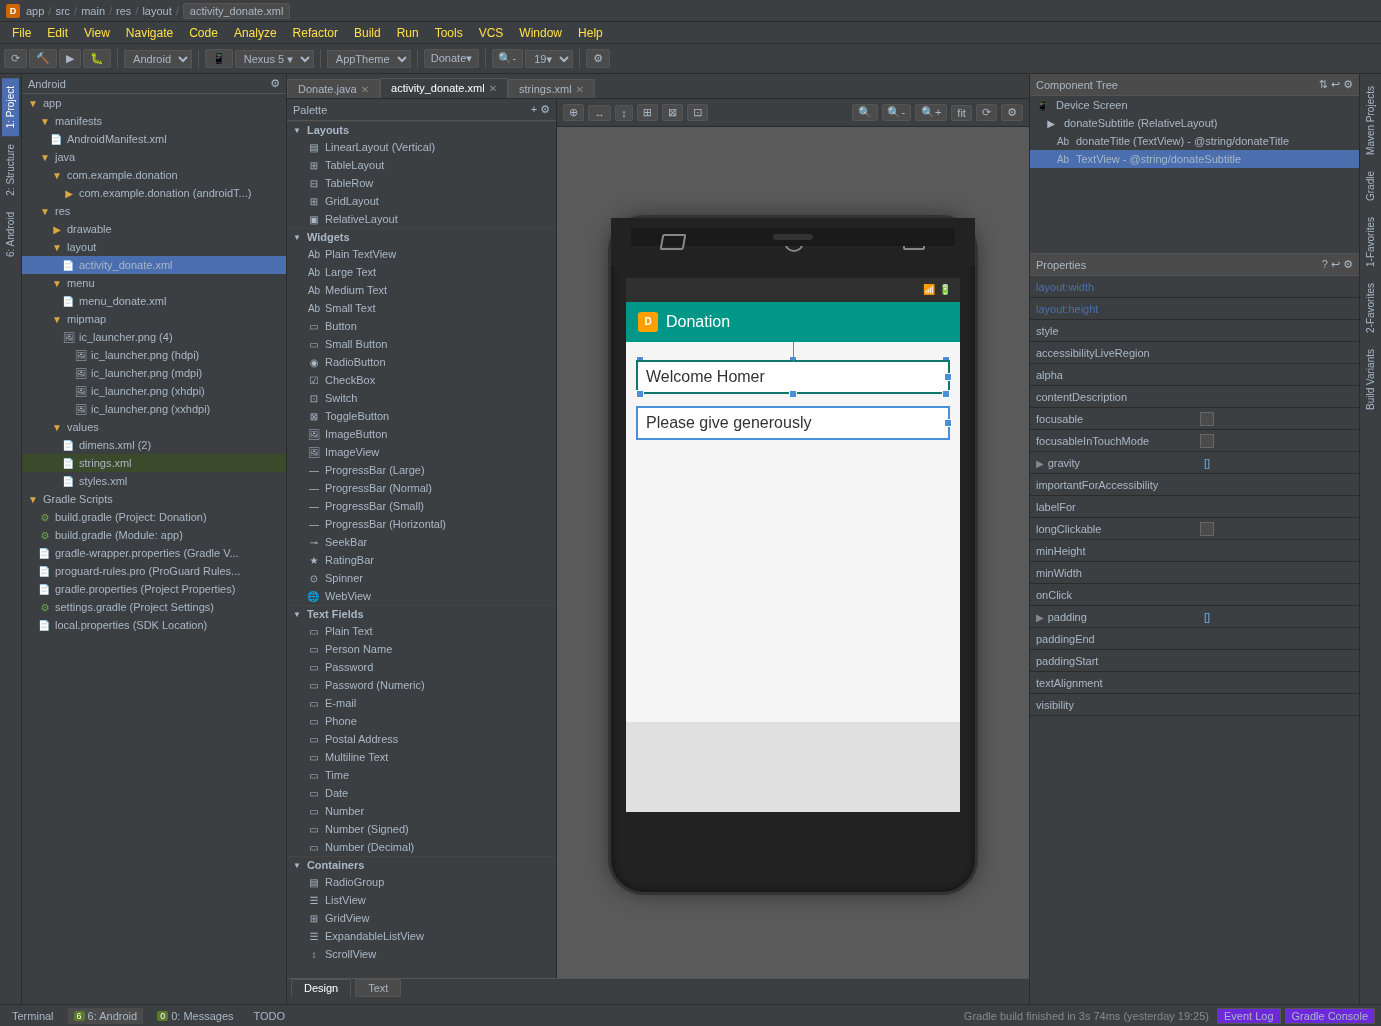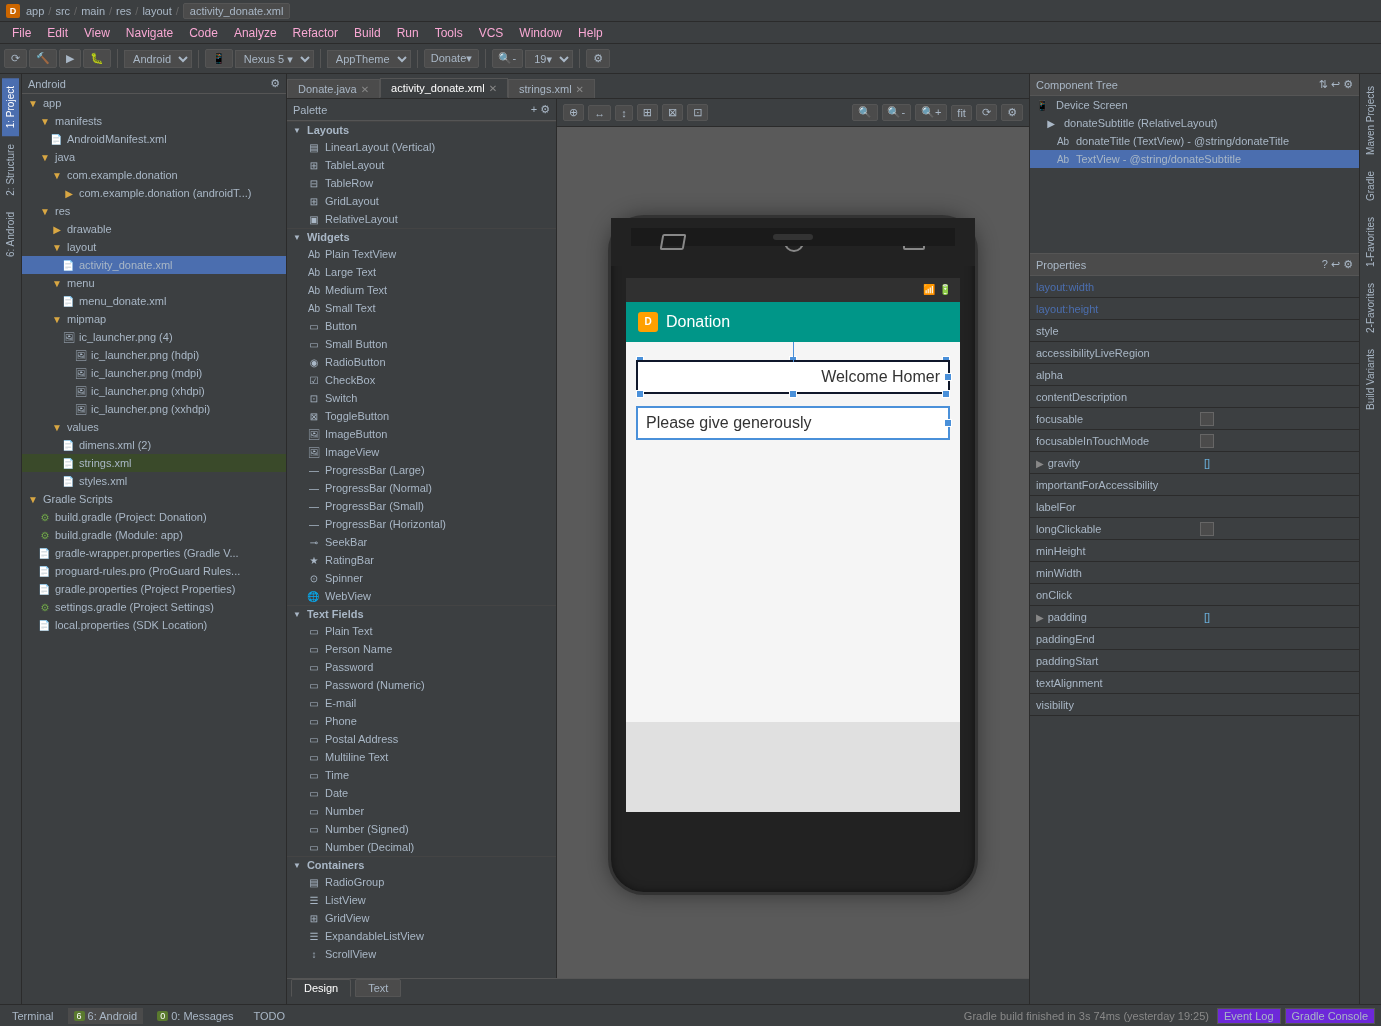--- a/index.html
+++ b/index.html
@@ -8,21 +8,21 @@
     
     #title-bar { background: #3c3f41; height: 22px; display: flex; align-items: center; padding: 0 6px; border-bottom: 1px solid #2b2b2b; }
     #title-bar .icon { width: 14px; height: 14px; background: #cc6600; border-radius: 2px; margin-right: 4px; font-size: 9px; display: flex; align-items: center; justify-content: center; color: white; font-weight: bold; }
     #title-bar .breadcrumb { display: flex; align-items: center; font-size: 11px; color: #a9b7c6; }
     #title-bar .breadcrumb span { margin: 0 2px; }
     #title-bar .breadcrumb .sep { color: #666; }
     #title-bar .breadcrumb .tab-item { background: #4b4b4b; border: 1px solid #555; padding: 1px 6px; border-radius: 2px; font-size: 11px; }
 
     
     #menu-bar { background: #3c3f41; height: 22px; display: flex; align-items: center; padding: 0 4px; border-bottom: 1px solid #2b2b2b; }
-    #menu-bar .menu-item { padding: 2px 8px; font-size: 12px; color: #f9a8d4; cursor: pointer; }
+    #menu-bar .menu-item { padding: 2px 8px; font-size: 12px; color: #fde047; cursor: pointer; }
 
     
     #toolbar { background: #3c3f41; height: 30px; display: flex; align-items: center; padding: 0 4px; border-bottom: 1px solid #2b2b2b; gap: 4px; }
     #toolbar .toolbar-group { display: flex; align-items: center; gap: 2px; border-right: 1px solid #555; padding-right: 6px; margin-right: 2px; }
     #toolbar .toolbar-btn { background: #4b4b4b; border: 1px solid #555; padding: 2px 6px; font-size: 11px; color: #a9b7c6; cursor: pointer; border-radius: 2px; display: flex; align-items: center; gap: 2px; }
     #toolbar select { background: #4b4b4b; border: 1px solid #555; color: #a9b7c6; font-size: 11px; padding: 1px 4px; }
 
     
     #main { display: flex; height: calc(1026px - 22px - 22px - 30px - 22px); }
 
@@ -601,21 +601,21 @@
                   <span class="app-title">Donation</span>
                 </div>
 
                 <div id="phone-content" style="position:relative;min-height:380px;">
 
                   <div style="position:relative;margin:8px 0;">
 
                     <div style="position:absolute;top:-4px;left:0;width:8px;height:8px;background:#4a90d9;border:1px solid white;"></div>
                     <div style="position:absolute;top:-4px;left:50%;width:8px;height:8px;background:#4a90d9;border:1px solid white;transform:translateX(-50%);"></div>
                     <div style="position:absolute;top:-4px;right:0;width:8px;height:8px;background:#4a90d9;border:1px solid white;"></div>
-                    <div class="phone-text-box" style="border:2px solid #0f172a;justify-content:flex-end;">
+                    <div class="phone-text-box" style="border:2px solid #0f766e;">
                       <span>Welcome Homer</span>
                       <div style="position:absolute;right:-4px;top:50%;transform:translateY(-50%);width:8px;height:8px;background:#4a90d9;border:1px solid white;"></div>
                     </div>
 
                     <div style="position:absolute;bottom:-4px;left:0;width:8px;height:8px;background:#4a90d9;border:1px solid white;"></div>
                     <div style="position:absolute;bottom:-4px;left:50%;width:8px;height:8px;background:#4a90d9;border:1px solid white;transform:translateX(-50%);"></div>
                     <div style="position:absolute;bottom:-4px;right:0;width:8px;height:8px;background:#4a90d9;border:1px solid white;"></div>
                   </div>
 
                   <div style="position:absolute;top:0;left:50%;width:1px;height:20px;background:#4a90d9;z-index:10;"></div>

